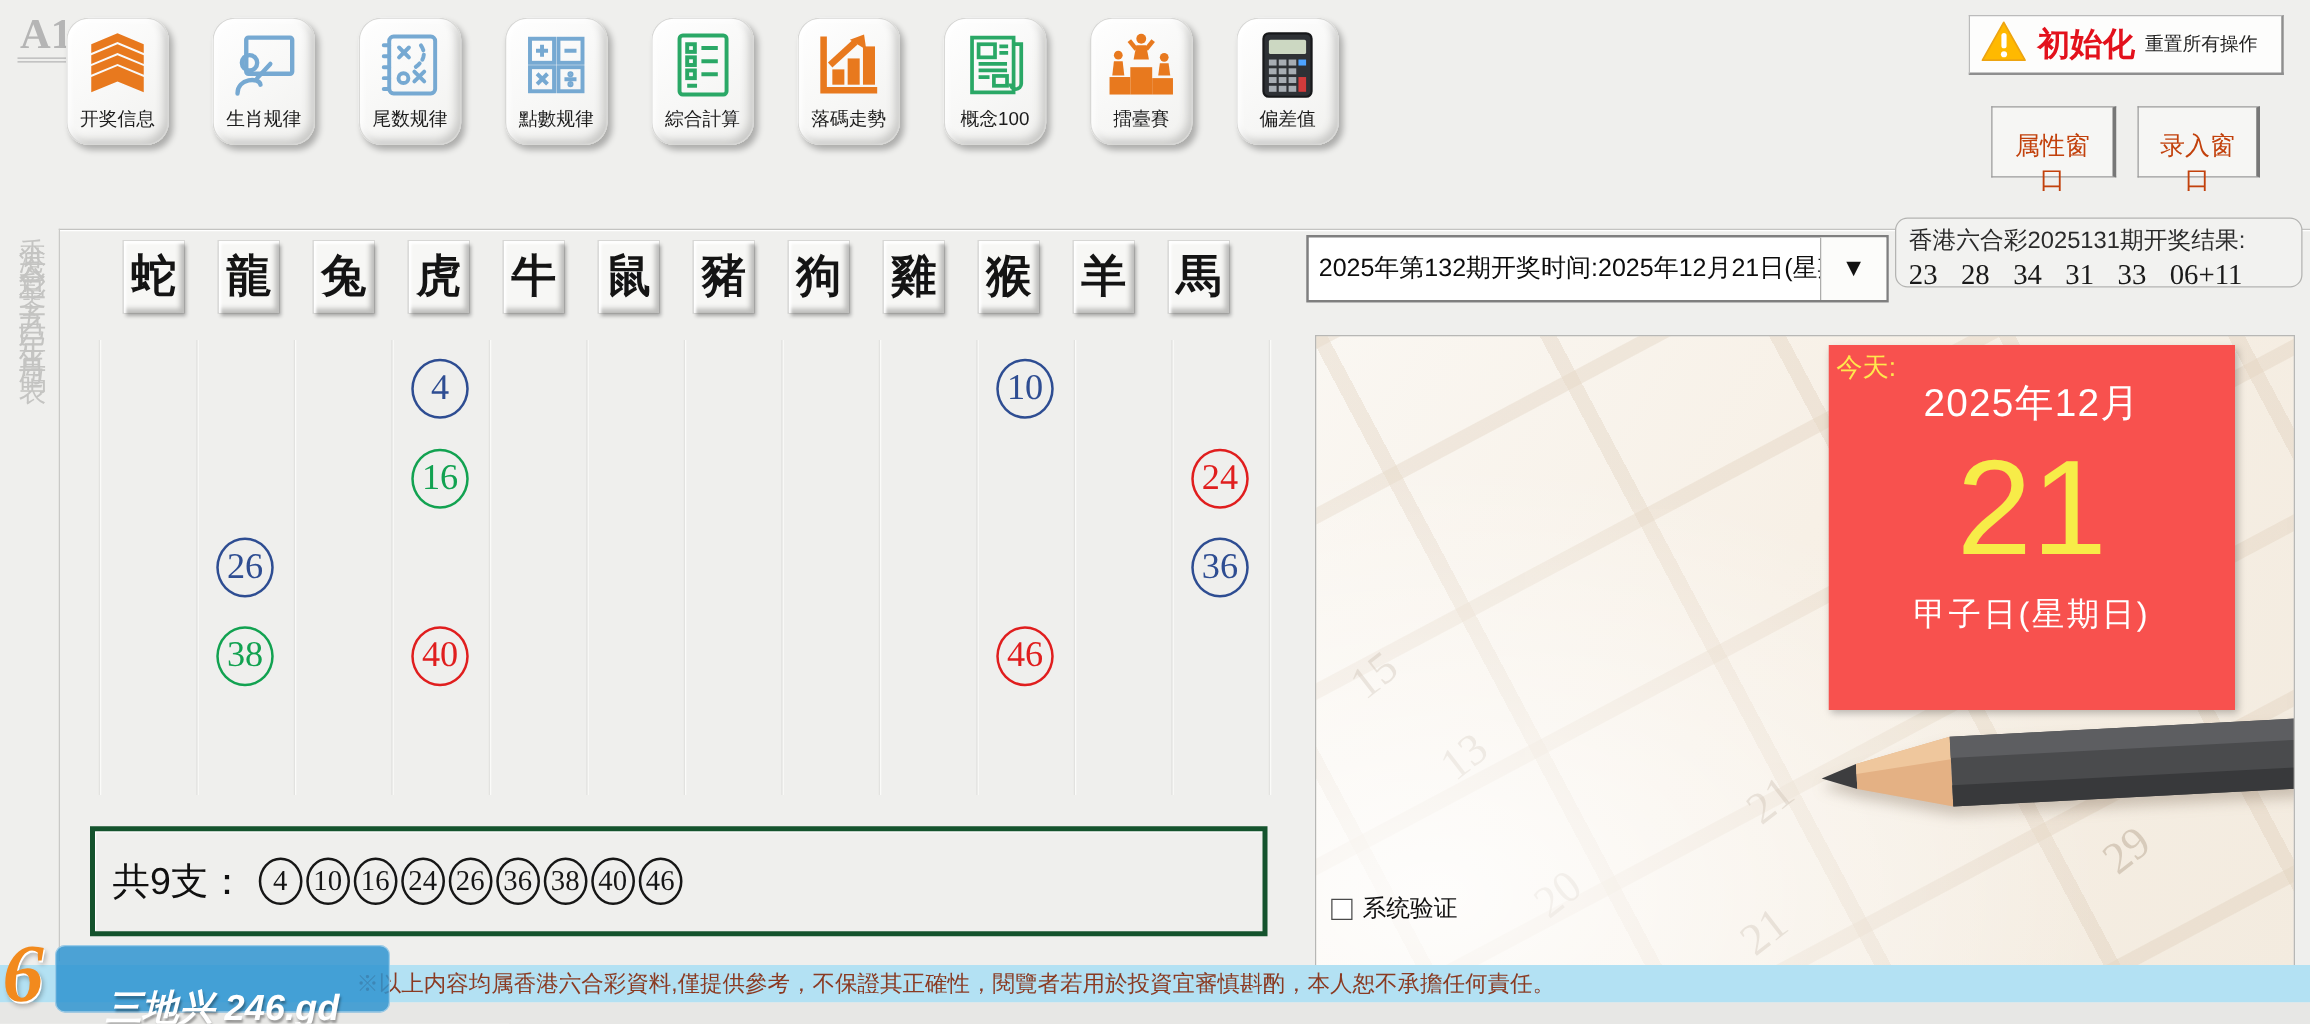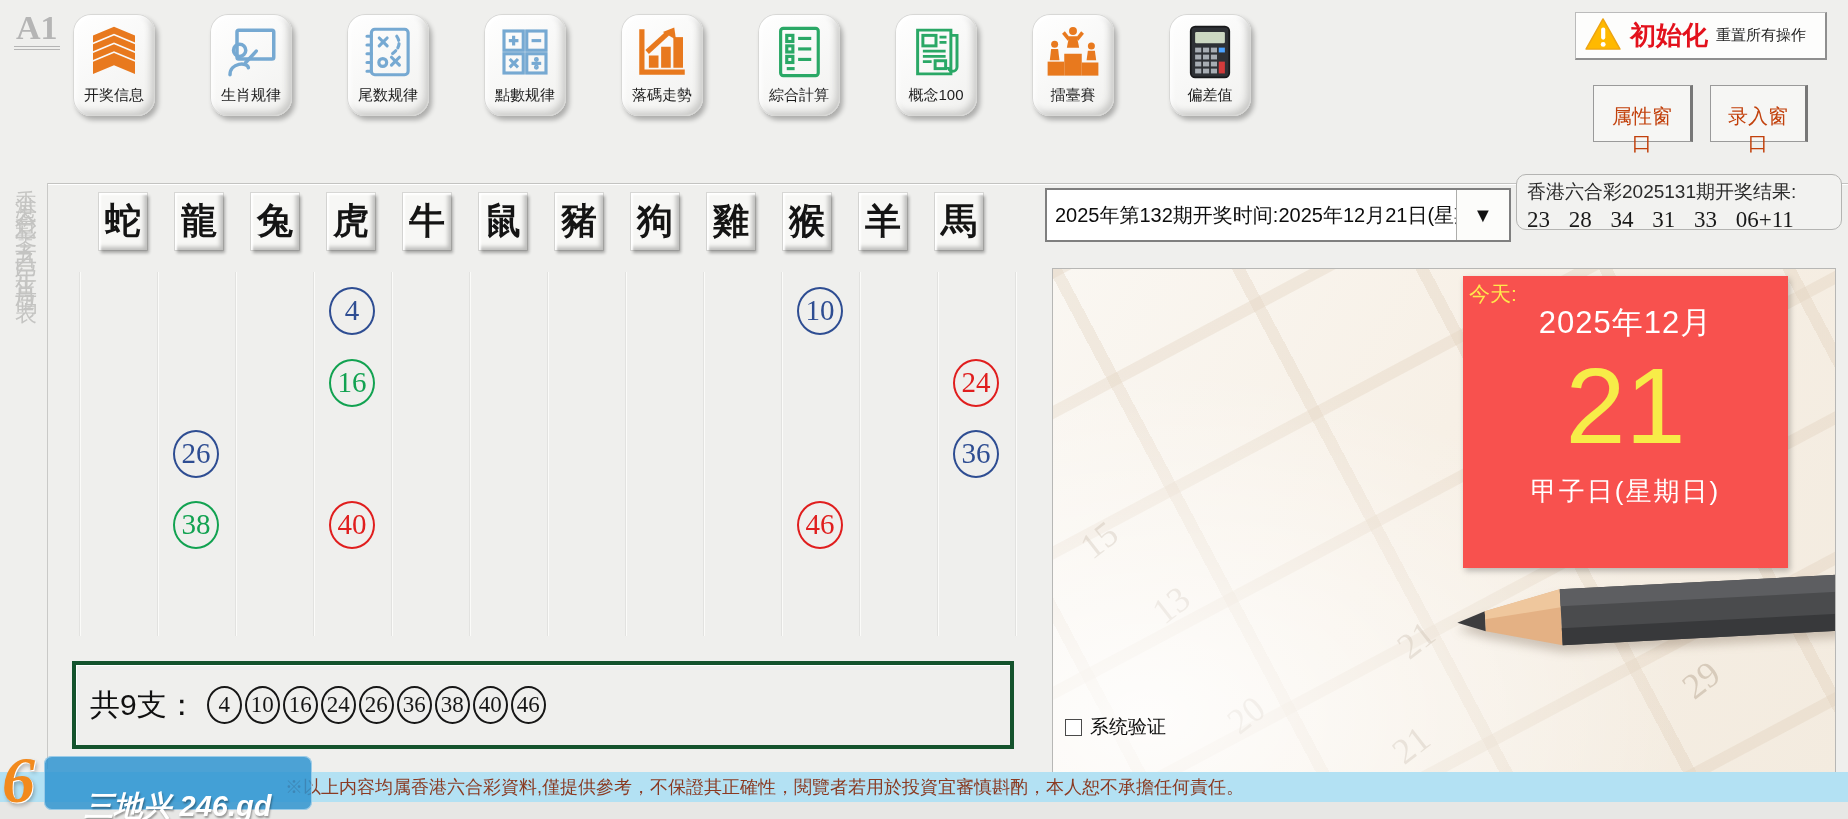--- a/index.html
+++ b/index.html
@@ -11,21 +11,21 @@
   #logo{position:absolute;left:14px;top:10px;font-family:"Liberation Serif",serif;
         font-weight:bold;font-size:34px;color:#b5b5b5;
         border-bottom:4px double #b5b5b5;line-height:1.05;padding:0 2px;text-align:right;}
 
   
   #toolbar{position:absolute;left:53px;top:14px;display:flex;gap:35px;}
   .tool-btn{width:82px;height:102px;border-radius:18px;cursor:pointer;
     background:linear-gradient(145deg,#ffffff,#f1f1ef);
     box-shadow:inset 0 0 0 1px #d8d8d6, inset 3px 3px 5px #ffffff,
                inset -4px -4px 7px #c9c9c7, 3px 4px 5px rgba(0,0,0,.28);
-    display:flex;flex-direction:column;align-items:center;justify-content:flex-start;margin-left:20px;}
+    display:flex;flex-direction:column;align-items:center;justify-content:flex-start;}
   .tool-icon{margin-top:10px;width:56px;height:56px;display:block;}
   .tool-icon svg{width:56px;height:56px;display:block;}
   .tool-label{font-size:15px;color:#1c1c1c;margin-top:6px;white-space:nowrap;}
 
   
   #init-btn{position:absolute;left:1575px;top:12px;width:252px;height:48px;
     background:#fdfdfc;border:1px solid #bbb;border-right:2px solid #8f8f8f;
     border-bottom:2px solid #8f8f8f;display:flex;align-items:center;gap:8px;
     padding:0 8px;box-sizing:border-box;cursor:pointer;}
   #init-btn svg{width:38px;height:34px;flex:0 0 auto;}
@@ -190,45 +190,45 @@
    <path d="M14.5 40l9.5 9.5 M24 40l-9.5 9.5"></path>
             <path d="M39.5 45h11"></path>
    <circle cx="45" cy="40.5" r="1" fill="#76a9d2"></circle>
             <circle cx="45" cy="49.5" r="1" fill="#76a9d2"></circle>
           </svg>
         </span>
                  <span class="tool-label">點數规律</span>
       </div>
       <div class="tool-btn">
         <span class="tool-icon">
-          <svg viewBox="0 0 64 64" fill="#e8791e">
-   <path d="M6 6 h6 v46 h46 v6 H6 Z"></path>
-            <rect x="17" y="36" width="11" height="14"></rect>
-   <rect x="31" y="26" width="11" height="24"></rect>
-            <rect x="45" y="15" width="11" height="35"></rect>
-   <path d="M15 32 L38 11" stroke="#e8791e" stroke-width="6" fill="none"></path>
-   <polygon points="46,4 48,18 33,9"></polygon>
-          </svg>
-        </span>
-                 <span class="tool-label">落碼走勢</span>
-      </div>
-      <div class="tool-btn">
-        <span class="tool-icon">
           <svg viewBox="0 0 64 64" fill="none" stroke="#2aa866" stroke-width="3.6">
    <rect x="11" y="5" width="43" height="54" rx="3"></rect>
    <rect x="18" y="13" width="7" height="7"></rect>
             <path d="M31 16.5h15"></path>
    <rect x="18" y="25" width="7" height="7"></rect>
             <path d="M31 28.5h15"></path>
    <rect x="18" y="37" width="7" height="7"></rect>
             <path d="M31 40.5h15"></path>
             <path d="M18 51h9"></path>
           </svg>
         </span>
                  <span class="tool-label">綜合計算</span>
+      </div>
+      <div class="tool-btn">
+        <span class="tool-icon">
+          <svg viewBox="0 0 64 64" fill="#e8791e">
+   <path d="M6 6 h6 v46 h46 v6 H6 Z"></path>
+            <rect x="17" y="36" width="11" height="14"></rect>
+   <rect x="31" y="26" width="11" height="24"></rect>
+            <rect x="45" y="15" width="11" height="35"></rect>
+   <path d="M15 32 L38 11" stroke="#e8791e" stroke-width="6" fill="none"></path>
+   <polygon points="46,4 48,18 33,9"></polygon>
+          </svg>
+        </span>
+                 <span class="tool-label">落碼走勢</span>
       </div>
       <div class="tool-btn">
         <span class="tool-icon">
           <svg viewBox="0 0 64 64" fill="none" stroke="#2aa866" stroke-width="3.4">
    <path d="M11 7 h38 v50 h-38 z"></path>
             <path d="M49 13 h7 v36 a5 5 0 0 1 -10 0"></path>
    <rect x="17" y="13" width="15" height="12"></rect>
             <path d="M36 15h8 M36 21h8 M17 31h26 M17 37h26 M17 43h10"></path>
    <rect x="31" y="42" width="12" height="9"></rect>
           </svg>

